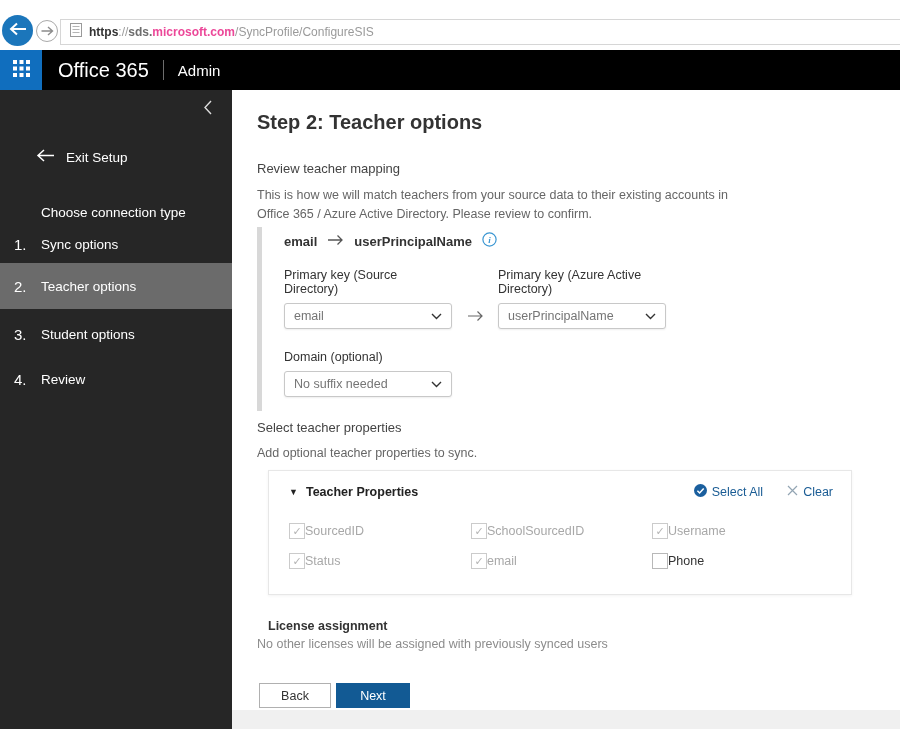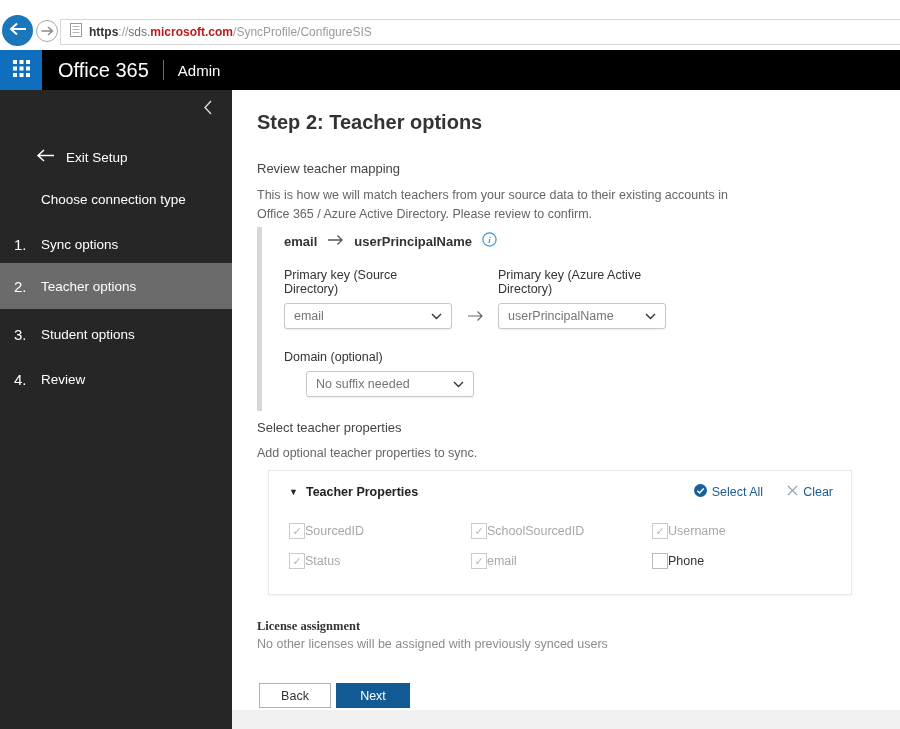--- a/index.html
+++ b/index.html
@@ -7,23 +7,23 @@
     font-family:"Liberation Sans","DejaVu Sans",sans-serif; }
 
   
   .browser { position:absolute; top:0; left:0; width:900px; height:50px; background:#fff; }
   .nav-circle { position:absolute; border-radius:50%; display:flex; align-items:center; justify-content:center; cursor:pointer; }
   .back-circle { left:2px; top:15px; width:31px; height:31px; background:#1b76bb; }
   .fwd-circle  { left:36px; top:20px; width:22px; height:22px; background:#fff; border:1px solid #a9a9a9; }
   .url-bar { position:absolute; left:60px; top:19px; right:0; height:26px; background:#fff;
     border:1px solid #d6d6d6; border-right:none; display:flex; align-items:center; padding-left:9px; }
   .url-text { font-size:12px; margin-left:7px; white-space:nowrap; color:#9a9a9a; }
-  .url-text b { color:#b91c1c; font-weight:700; }
+  .url-text b { color:#ec4899; font-weight:700; }
   .url-scheme { color:#333; font-weight:700; }
-  .url-sub { color:#6e6e6e; }
+  .url-sub { color:#6e6e6e;font-weight:bold; }
 
   
   .o365 { position:absolute; top:50px; left:0; width:900px; height:40px; background:#000;
     display:flex; align-items:center; color:#fff; }
   .launcher { width:42px; height:40px; background:#106ebe; display:flex; align-items:center; justify-content:center; cursor:pointer; }
   .brand { font-size:20px; margin-left:16px; cursor:pointer; }
   .hdr-divider { width:1px; height:20px; background:#6d6d6d; margin:0 14px; }
   .section { font-size:15px; cursor:pointer; }
 
   
@@ -47,21 +47,21 @@
 
   .map-section { position:absolute; left:25px; top:137px; border-left:5px solid #d8d8d8; padding:5px 0 14px 22px; }
   .map-summary { display:flex; align-items:center; gap:10px; font-size:13px; font-weight:700; color:#333; }
   .map-grid { display:grid; grid-template-columns:168px 46px 168px; align-items:center; margin-top:18px; }
   .field-label { font-size:12.5px; color:#333; margin-bottom:7px; }
   .dropdown { height:26px; border:1px solid #c8c8c8; border-radius:3px; background:#fff;
     display:flex; align-items:center; justify-content:space-between; padding:0 9px;
     font-size:12.5px; color:#757575; box-shadow:0 1px 2px rgba(0,0,0,0.07); cursor:pointer; }
   .grid-arrow { display:flex; justify-content:center; }
   .domain-label { font-size:12.5px; color:#333; margin-top:21px; }
-  .domain-dd { width:168px; margin-top:7px;margin-left:22px; }
+  .domain-dd { width:168px; margin-top:7px; }
 
   .props-heading { top:330px; }
   .props-desc { position:absolute; left:25px; top:356px; font-size:12.5px; color:#666; }
 
   .props-card { position:absolute; left:36px; top:380px; width:584px; height:125px; background:#fff;
     border:1px solid #e7e7e7; box-shadow:0 1px 3px rgba(0,0,0,0.05); }
   .card-header { display:flex; align-items:center; padding:13px 18px 0 20px; }
   .tri { font-size:9px; color:#222; }
   .card-title { font-size:12.5px; font-weight:700; color:#222; margin-left:8px; }
   .card-spacer { flex:1; }
@@ -69,21 +69,21 @@
   .card-link + .card-link { margin-left:24px; }
   .card-grid { display:grid; grid-template-columns:182px 181px 1fr; row-gap:14px; padding:23px 0 0 20px; }
   .cb { display:flex; align-items:center; gap:0; cursor:pointer; }
   .cb .box { width:16px; height:16px; border:1px solid #b8b8b8; background:#fff;
     display:flex; align-items:center; justify-content:center; font-size:11px; color:#b3b3b3; }
   .cb.disabled .box { border-color:#cbcbcb; }
   .cb.checked .box::after { content:"✓"; }
   .cb .cb-lbl { font-size:12.5px; color:#333; }
   .cb.disabled .cb-lbl { color:#a8a8a8; }
 
-  .license-heading { position:absolute; left:25px; top:529px; font-size:12.5px; font-weight:700; color:#333;font-family:Liberation Serif, serif; }
+  .license-heading { position:absolute; left:36px; top:529px; font-size:12.5px; font-weight:700; color:#333; }
   .license-desc { position:absolute; left:25px; top:547px; font-size:12.5px; color:#8c8c8c; }
 
   .btn-row { position:absolute; left:27px; top:593px; display:flex; gap:5px; }
   .btn { height:25px; font-size:12.5px; display:flex; align-items:center; justify-content:center; cursor:pointer; }
   .btn-back { width:72px; background:#fff; border:1px solid #b0b0b0; color:#333; }
   .btn-next { width:74px; background:#125a94; border:1px solid #125a94; color:#fff; }
 </style>
 </head>
 <body>
 
@@ -145,21 +145,21 @@
     </span>
   </div>
   <div class="exit-row">
     <span>
       <svg width="19" height="13" viewBox="0 0 19 13">
           <path d="M18 6.5 H2 M8 1 L2 6.5 L8 12" stroke="#fff" stroke-width="1.5" fill="none"></path>
         </svg>
     </span>
     <span>Exit Setup</span>
   </div>
-  <div class="nav-row" style="top:91px;height:36px;">
+  <div class="nav-row" style="top:104px;height:36px;">
     <span class="num"></span>
     <span class="lbl">Choose connection type</span>
   </div>
   <div class="nav-row" style="top:136px;height:36px;">
     <span class="num">1.</span>
     <span class="lbl">Sync options</span>
   </div>
   <div class="nav-row active" style="top:173px;height:46px;">
     <span class="num">2.</span>
     <span class="lbl">Teacher options</span>

